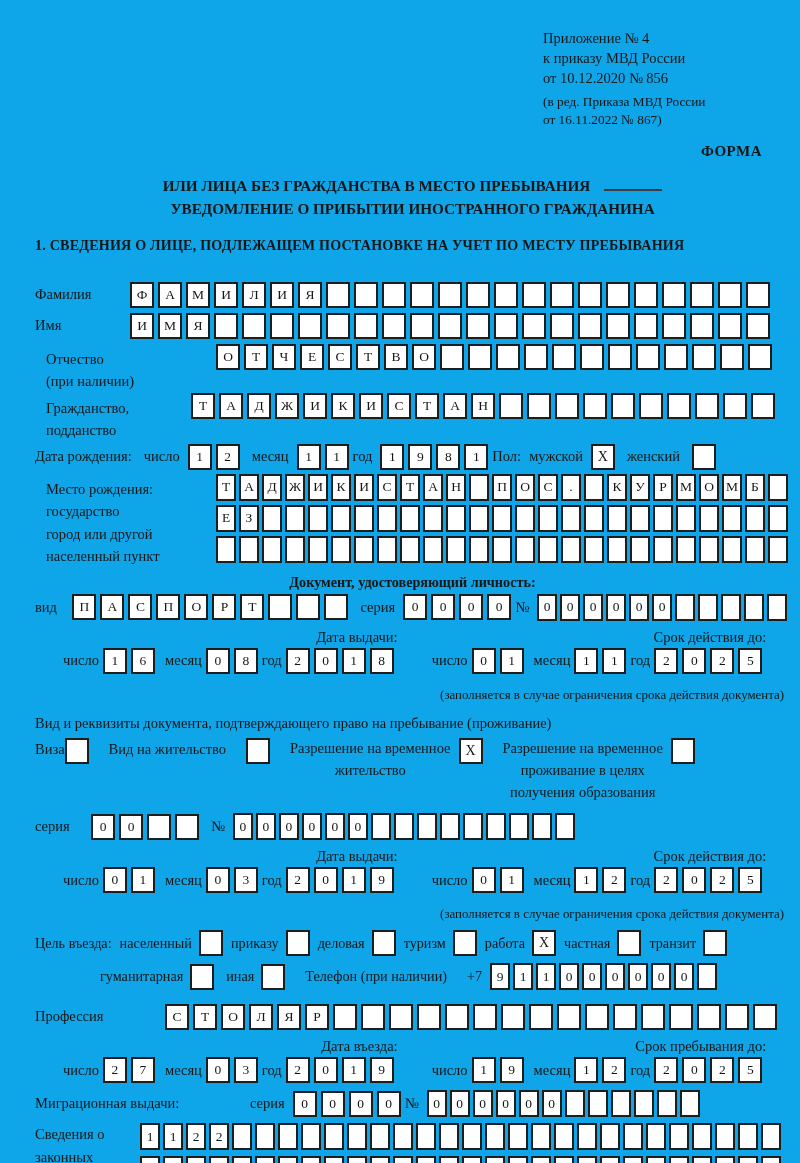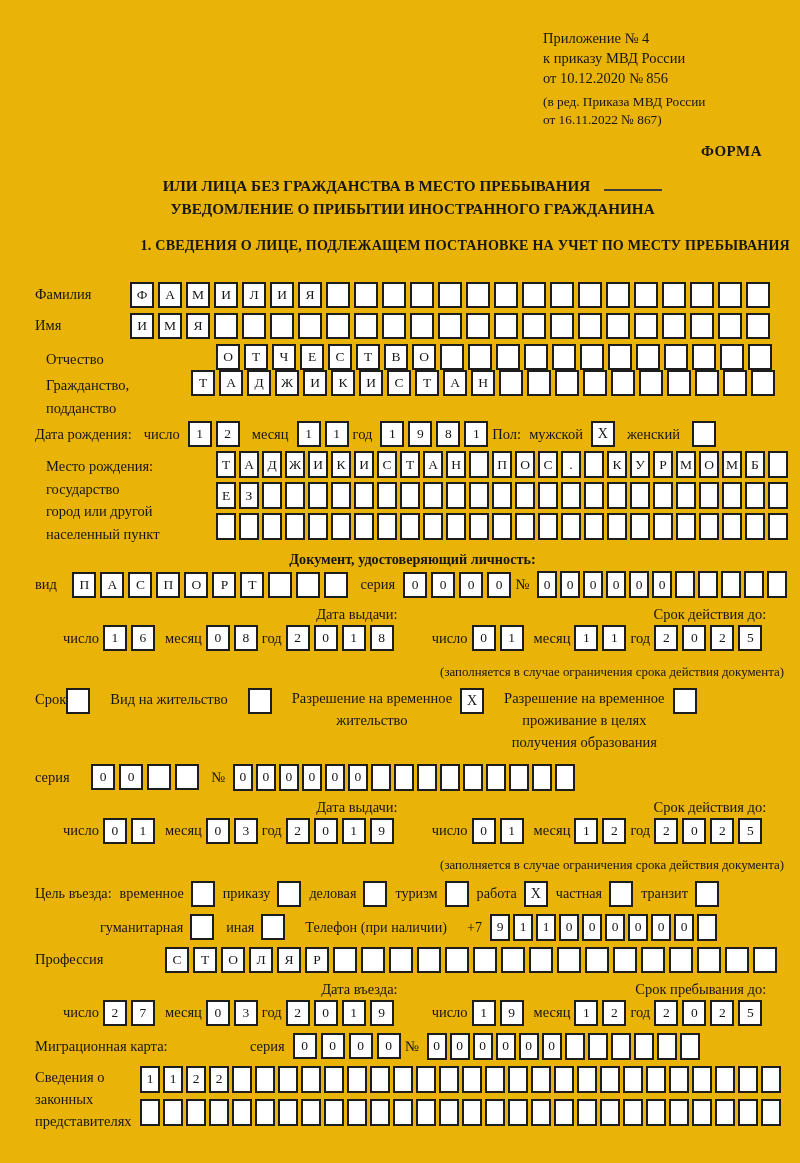--- a/index.html
+++ b/index.html
@@ -1,28 +1,28 @@
 <!DOCTYPE html>
 <html><head>
 <meta charset="utf-8">
 <style>
   html,body { margin:0; padding:0; background:#fff; }
   .page {
     position:relative; width:800px; height:1163px; overflow:hidden;
-    background:#eab308; color:#161616;
+    background:#0ea5e9; color:#161616;
     font-family:"Liberation Serif","DejaVu Serif",serif;
     font-size:14.5px; box-sizing:border-box;
     padding:28px 10px 10px 35px;
   }
   .hdr-right { margin-left:508px; line-height:1.38; font-size:14.5px; }
   .hdr-right .small { font-size:13.3px; margin-top:5px; line-height:1.35; }
   .form-label { text-align:right; padding-right:28px; font-weight:bold; font-size:15px; margin-top:14px; letter-spacing:.5px; }
   .title { text-align:center; font-weight:bold; font-size:15.2px; margin-top:14px; line-height:1.55; }
   .blank-line { display:inline-block; width:58px; height:2px; background:#3c3c3c; margin-left:14px; vertical-align:baseline; }
-  .sec-heading { font-weight:bold; font-size:14.1px; margin-top:16px; text-align:right; letter-spacing:.2px;font-family:Liberation Serif, serif; }
+  .sec-heading { font-weight:bold; font-size:14.1px; margin-top:16px; text-align:left; letter-spacing:.2px;font-family:Liberation Serif, serif; }
 
   .row { display:flex; align-items:flex-start; margin-top:5px; }
   .lbl { padding-top:4px; flex:none; }
   .lbl2 { line-height:1.55;margin-left:11px; }
   .cells { display:flex; flex:none; }
   .cell {
     width:24px; height:26px; border:2px solid #1d1d1d; margin-right:4px;
     display:flex; align-items:center; justify-content:center;
     font-size:13.5px; box-sizing:border-box; flex:none; background:#fff;
   }
@@ -132,20 +132,21 @@
         <span class="cell"></span>
         <span class="cell"></span>
         <span class="cell"></span>
         <span class="cell"></span>
       </div>
   </div>
 
   <div class="row">
     <div class="lbl lbl2" style="width:170px">
       <div>Отчество</div>
+      <div>(при наличии)</div>
     </div>
     <div class="cells">
         <span class="cell">О</span>
         <span class="cell">Т</span>
         <span class="cell">Ч</span>
         <span class="cell">Е</span>
         <span class="cell">С</span>
         <span class="cell">Т</span>
         <span class="cell">В</span>
         <span class="cell">О</span>
@@ -405,24 +406,25 @@
             <span class="cell">0</span>
             <span class="cell">2</span>
             <span class="cell">5</span>
           </span>
       </div>
     </div>
   </div>
   <div class="date-note">(заполняется в случае ограничения срока действия документа)</div>
 
   <div class="intro">
+    <div>Вид и реквизиты документа, подтверждающего право на пребывание (проживание)</div>
   </div>
 
   <div class="perm-row">
-    <span style="padding-top:3px">Срок</span>
+    <span style="padding-top:3px">Виза</span>
     <span class="checkbox"></span>
     <span class="gap20"></span>
     <span style="padding-top:3px">Вид на жительство</span>
     <span class="gap20"></span>
     <span class="checkbox"></span>
     <span class="gap12"></span>
     <span class="perm-text">
       <div>Разрешение на временное</div>
       <div>жительство</div>
     </span>
@@ -511,21 +513,21 @@
           </span>
       </div>
     </div>
   </div>
   <div class="date-note">(заполняется в случае ограничения срока действия документа)</div>
 
   <div class="row" style="margin-top:8px; align-items:center; font-size:14.2px">
     <span>Цель въезда:</span>
       <span class="gap8"></span>
     <span class="opt">
-        <span>временное</span>
+        <span>населенный</span>
         <span class="checkbox"></span>
       </span>
       <span class="gap8"></span>
     <span class="opt">
         <span>приказу</span>
         <span class="checkbox"></span>
       </span>
       <span class="gap8"></span>
     <span class="opt">
         <span>деловая</span>
@@ -576,21 +578,21 @@
         <span class="cell">0</span>
         <span class="cell">0</span>
         <span class="cell">0</span>
         <span class="cell">0</span>
         <span class="cell">0</span>
         <span class="cell">0</span>
         <span class="cell"></span>
       </span>
   </div>
 
-  <div class="row" style="margin-top:6px">
+  <div class="row" style="margin-top:14px">
     <div class="lbl" style="width:130px">Профессия</div>
     <div class="cells">
         <span class="cell">С</span>
         <span class="cell">Т</span>
         <span class="cell">О</span>
         <span class="cell">Л</span>
         <span class="cell">Я</span>
         <span class="cell">Р</span>
         <span class="cell"></span>
         <span class="cell"></span>
@@ -652,21 +654,21 @@
             <span class="cell">2</span>
             <span class="cell">0</span>
             <span class="cell">2</span>
             <span class="cell">5</span>
           </span>
       </div>
     </div>
   </div>
 
   <div class="row" style="margin-top:7px; align-items:center">
-    <span style="width:215px">Миграционная карта:</span>
+    <span style="width:215px">Миграционная выдачи:</span>
     <span>серия</span>
       <span class="gap8"></span>
     <span class="cells">
         <span class="cell">0</span>
         <span class="cell">0</span>
         <span class="cell">0</span>
         <span class="cell">0</span>
       </span>
     <span>№</span>
       <span class="gap8"></span>

